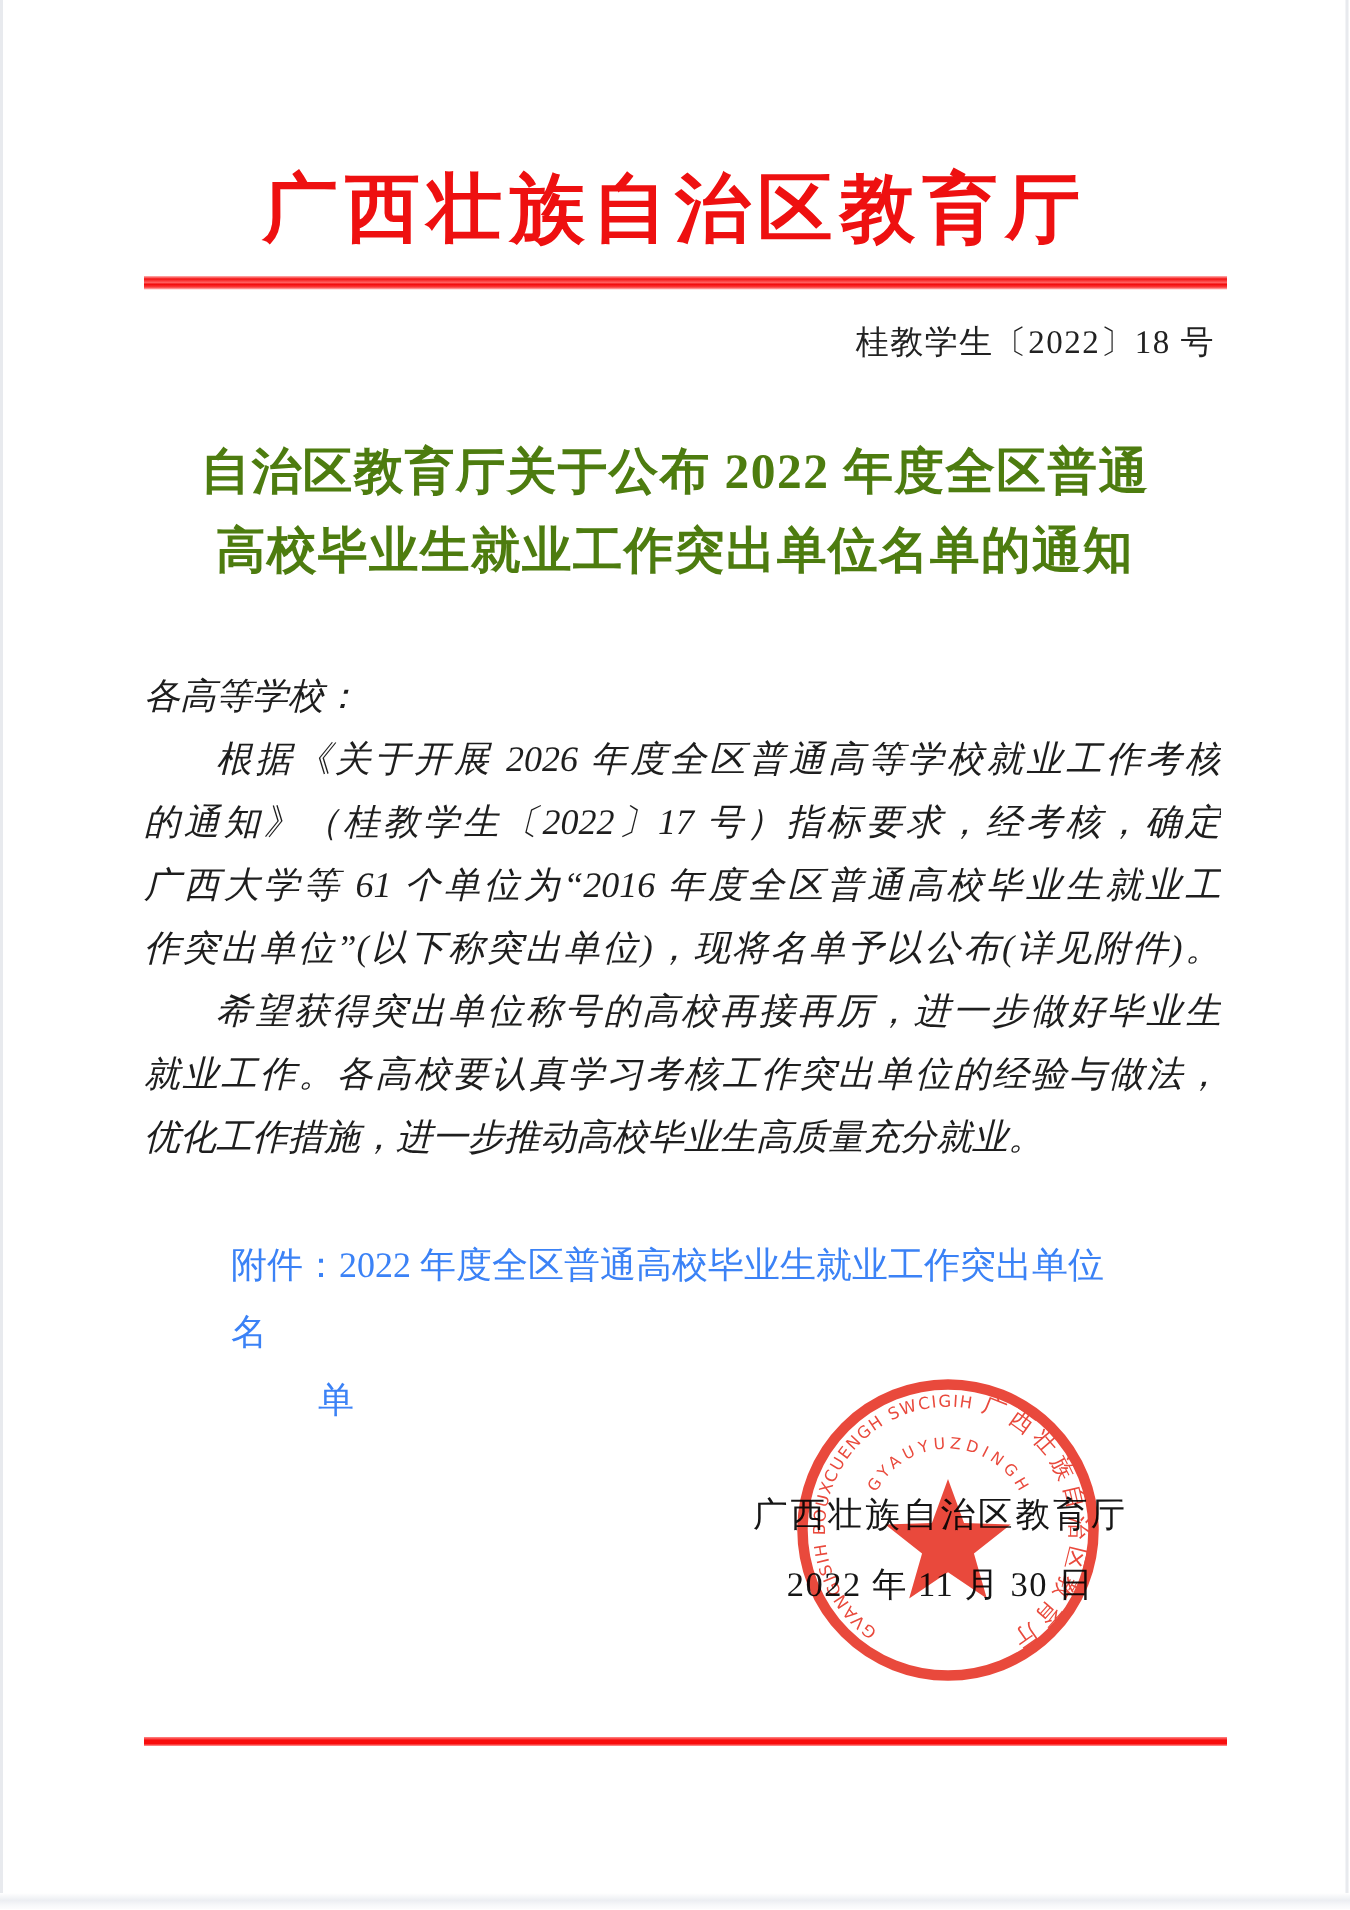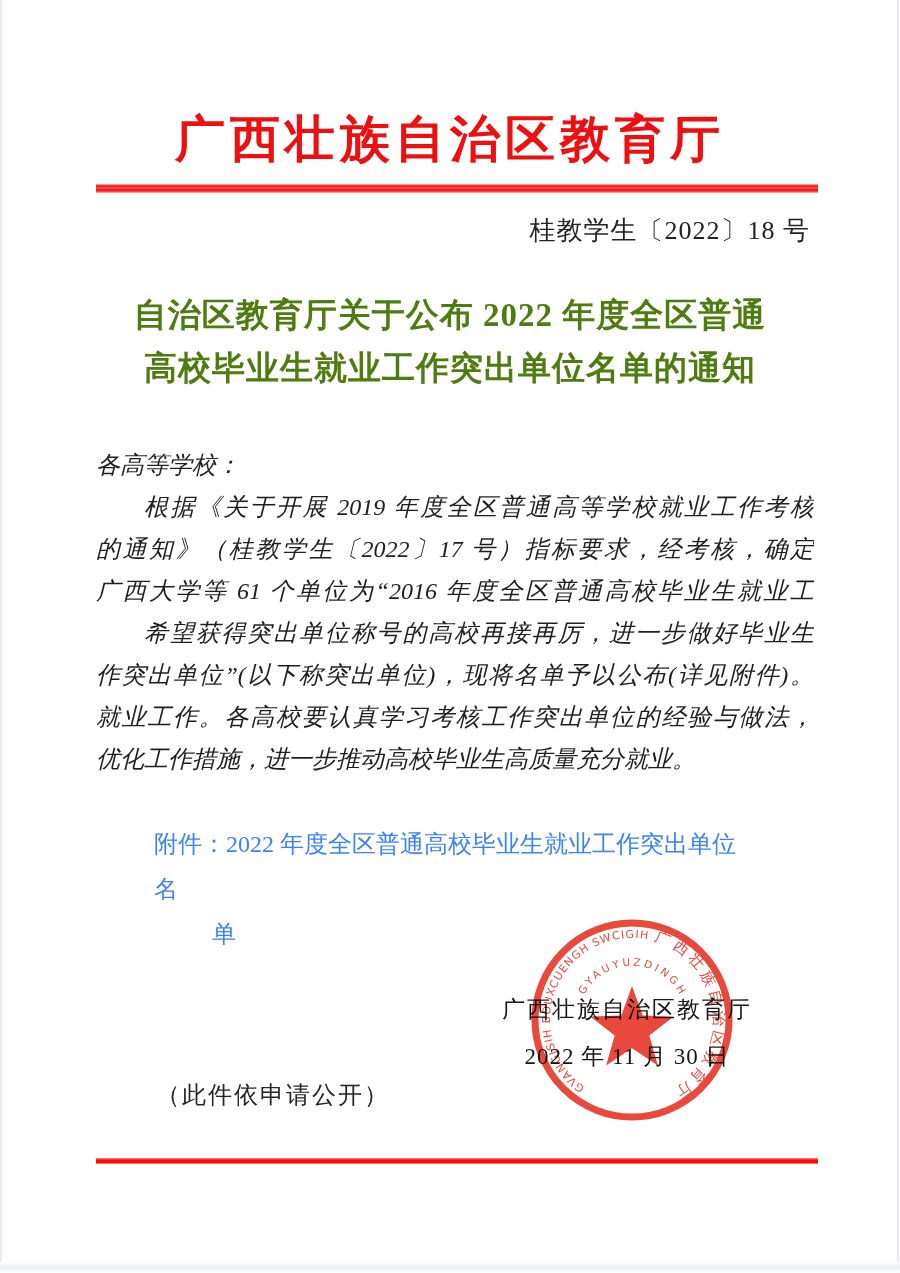--- a/index.html
+++ b/index.html
@@ -17,21 +17,21 @@
 
   .dept-title{
     position:absolute;left:0;top:106px;width:100%;text-align:center;
     font-size:50px;font-weight:bold;color:#ee1010;letter-spacing:5px;white-space:nowrap;
   }
   .rule-top{
     position:absolute;left:96px;top:184px;width:722px;height:9px;
     background:linear-gradient(180deg,#ffb6b6 0%,#f41111 22%,#ff5d5d 48%,#f20c0c 62%,#fb3a3a 82%,#ffc4c4 100%);
   }
   .doc-number{
-    position:absolute;top:213px;right:90px;font-size:26px;letter-spacing:1px;color:#222;
+    position:absolute;top:213px;right:90px;font-size:22px;letter-spacing:1px;color:#222;
   }
   .notice-title{
     position:absolute;left:0;top:289px;width:100%;text-align:center;
     font-size:33px;font-weight:bold;line-height:53px;letter-spacing:1px;color:#4d7c0f;
   }
   .body-block{
     position:absolute;left:96px;top:444px;width:718px;font-size:24px;line-height:42px;color:#1e1e1e;
   }
   .bline{height:42px;overflow:hidden;font-style:italic;}
   .j{text-align:justify;text-align-last:justify;}
@@ -69,25 +69,25 @@
 
   <div class="doc-number">桂教学生〔2022〕18 号</div>
 
   <div class="notice-title">
     <div>自治区教育厅关于公布 2022 年度全区普通</div>
     <div>高校毕业生就业工作突出单位名单的通知</div>
   </div>
 
   <div class="body-block">
     <div class="bline">各高等学校：</div>
-    <div class="bline j ind">根据《关于开展 2019 年度全区普通高等学校就业工作考核</div>
+    <div class="bline j ind">根据《关于开展 2026 年度全区普通高等学校就业工作考核</div>
     <div class="bline j">的通知》（桂教学生〔2022〕17 号）指标要求，经考核，确定</div>
     <div class="bline j">广西大学等 61 个单位为“2016 年度全区普通高校毕业生就业工</div>
+    <div class="bline j">作突出单位”(以下称突出单位)，现将名单予以公布(详见附件)。</div>
     <div class="bline j ind">希望获得突出单位称号的高校再接再厉，进一步做好毕业生</div>
-    <div class="bline j">作突出单位”(以下称突出单位)，现将名单予以公布(详见附件)。</div>
     <div class="bline j">就业工作。各高校要认真学习考核工作突出单位的经验与做法，</div>
     <div class="bline">优化工作措施，进一步推动高校毕业生高质量充分就业。</div>
   </div>
 
   <div class="attachment">
     <div>附件：2022 年度全区普通高校毕业生就业工作突出单位名</div>
     <div class="att2">单</div>
   </div>
 
   <div class="sign-block">
@@ -104,20 +104,19 @@
         <tspan font-size="11" letter-spacing="1">GVANGJSIH BOUXCUENGH SWCIGIH</tspan>
         <tspan font-size="15.5" letter-spacing="4">广西壮族自治区教育厅</tspan>
       </textPath>
     </text>
     <text fill="#e7392b">
       <textPath href="#sealInnerArc" font-size="10.5" letter-spacing="3">GYAUYUZDINGH</textPath>
     </text>
     <polygon fill="#e7392b" points="0,-34 10.7,-4.6 41.8,-3.6 17.3,15.6 25.9,45.6 0,28.2 -25.9,45.6 -17.3,15.6 -41.8,-3.6 -10.7,-4.6"></polygon>
   </svg>
 
-  <div class="footer-note">（此件依申请公开）</div>
 
   <div class="rule-bottom"></div>
 
   <div class="edge-left"></div>
   <div class="edge-right"></div>
   <div class="edge-bottom"></div>
 </div>
 
 </body></html>

